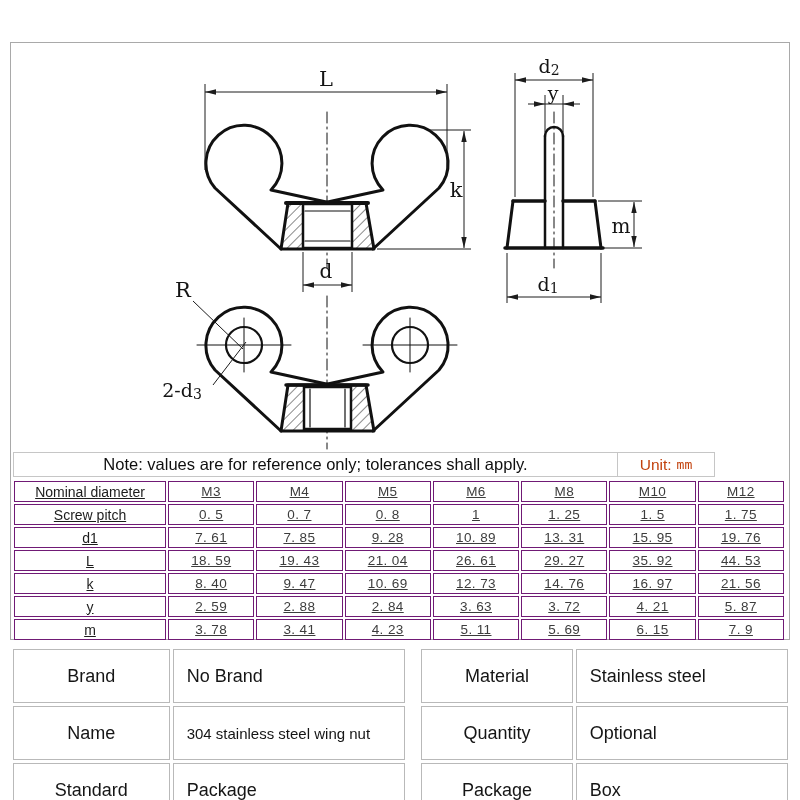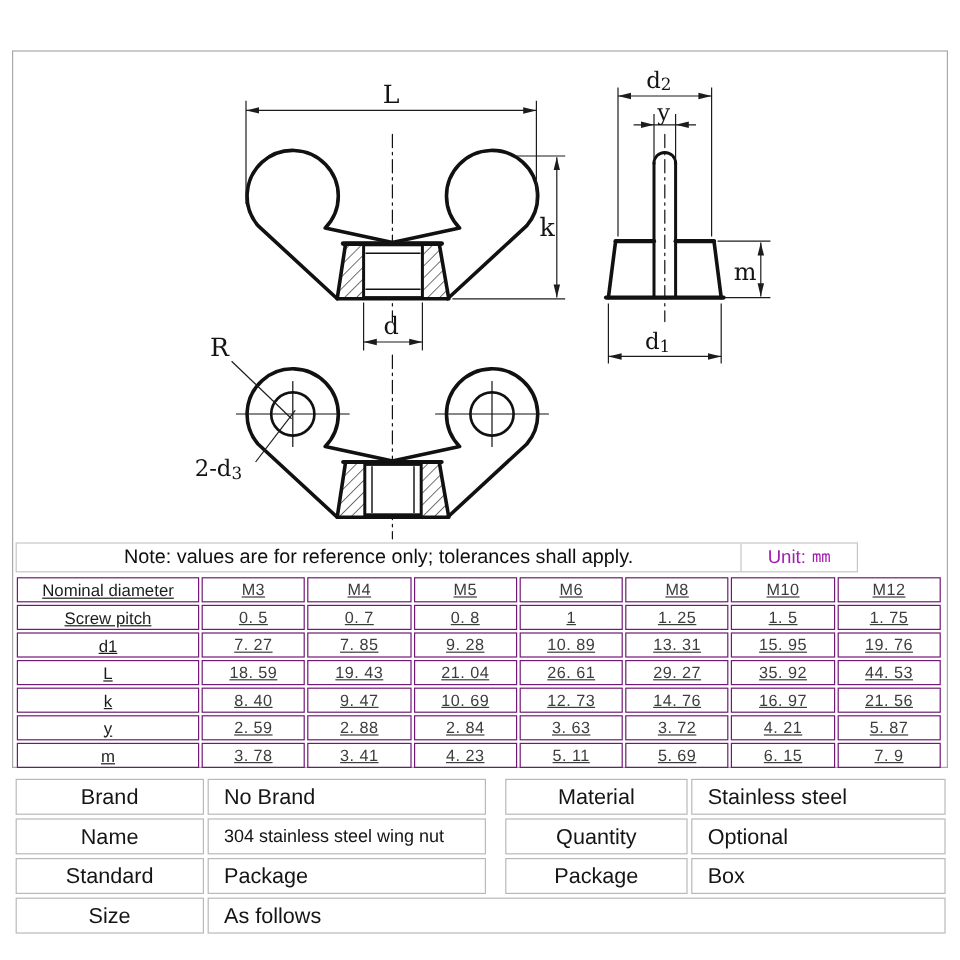--- a/index.html
+++ b/index.html
@@ -5,31 +5,31 @@
   html,body{margin:0;padding:0;background:#fff;}
   body{width:800px;height:800px;position:relative;font-family:"Liberation Sans",sans-serif;}
   .main-box{position:absolute;left:10px;top:42px;width:780px;height:598px;
     border:1px solid #a9a9a9;box-sizing:border-box;background:#fff;}
   .drawing-svg{position:absolute;left:0;top:0;}
   svg text{font-family:"DejaVu Serif",serif;fill:#141414;}
   .note-row{position:absolute;left:2px;top:409px;width:702px;height:25px;
     border:1px solid #c6c6c6;display:flex;align-items:center;box-sizing:border-box;}
   .note-cell{flex:1;text-align:center;font-size:16.5px;color:#0f0f0f;}
   .unit-cell{width:96px;height:100%;border-left:1px solid #c6c6c6;display:flex;
-    align-items:center;justify-content:center;gap:5px;font-size:15.5px;color:#a21caf;}
+    align-items:center;justify-content:center;gap:5px;font-size:15.5px;color:#c2410c;}
   .unit-mm{font-family:"DejaVu Sans Mono",monospace;font-size:13px;}
   table{border-collapse:separate;table-layout:fixed;}
   .dim-table{position:absolute;left:1px;top:436px;width:774px;border-spacing:2px;}
   .dim-table td{border:1px solid #701a75;height:19px;text-align:center;
     font-size:13.5px;color:#3d3d3d;letter-spacing:.4px;padding:0;white-space:nowrap;overflow:hidden;text-decoration:underline;}
   .dim-table td.rl{color:#1c1c1c;letter-spacing:0;font-size:14px;}
   .prod-table{position:absolute;left:10px;top:646px;width:781px;border-spacing:3px;}
   .prod-table td{border:1px solid #b9b9b9;height:28px;font-size:18px;color:#151515;
     padding:0 13px;white-space:nowrap;overflow:hidden;}
-  .prod-table td.pl{text-align:center;padding:0;}
+  .prod-table td.pl{text-align:center;padding:12px;}
   .prod-table td.spacer{border:none;padding:0;}
   .prod-table td.small{font-size:15px;}
 </style>
 </head>
 <body>
 
 <div class="main-box">
 
   <svg class="drawing-svg" width="778" height="408" viewBox="11 43 778 408">
     <defs>
@@ -162,21 +162,21 @@
       <td>0. 5</td>
       <td>0. 7</td>
       <td>0. 8</td>
       <td>1</td>
       <td>1. 25</td>
       <td>1. 5</td>
       <td>1. 75</td>
     </tr>
     <tr>
       <td class="rl">d1</td>
-      <td>7. 27</td>
+      <td>7. 61</td>
       <td>7. 85</td>
       <td>9. 28</td>
       <td>10. 89</td>
       <td>13. 31</td>
       <td>15. 95</td>
       <td>19. 76</td>
     </tr>
     <tr>
       <td class="rl">L</td>
       <td>18. 59</td>

